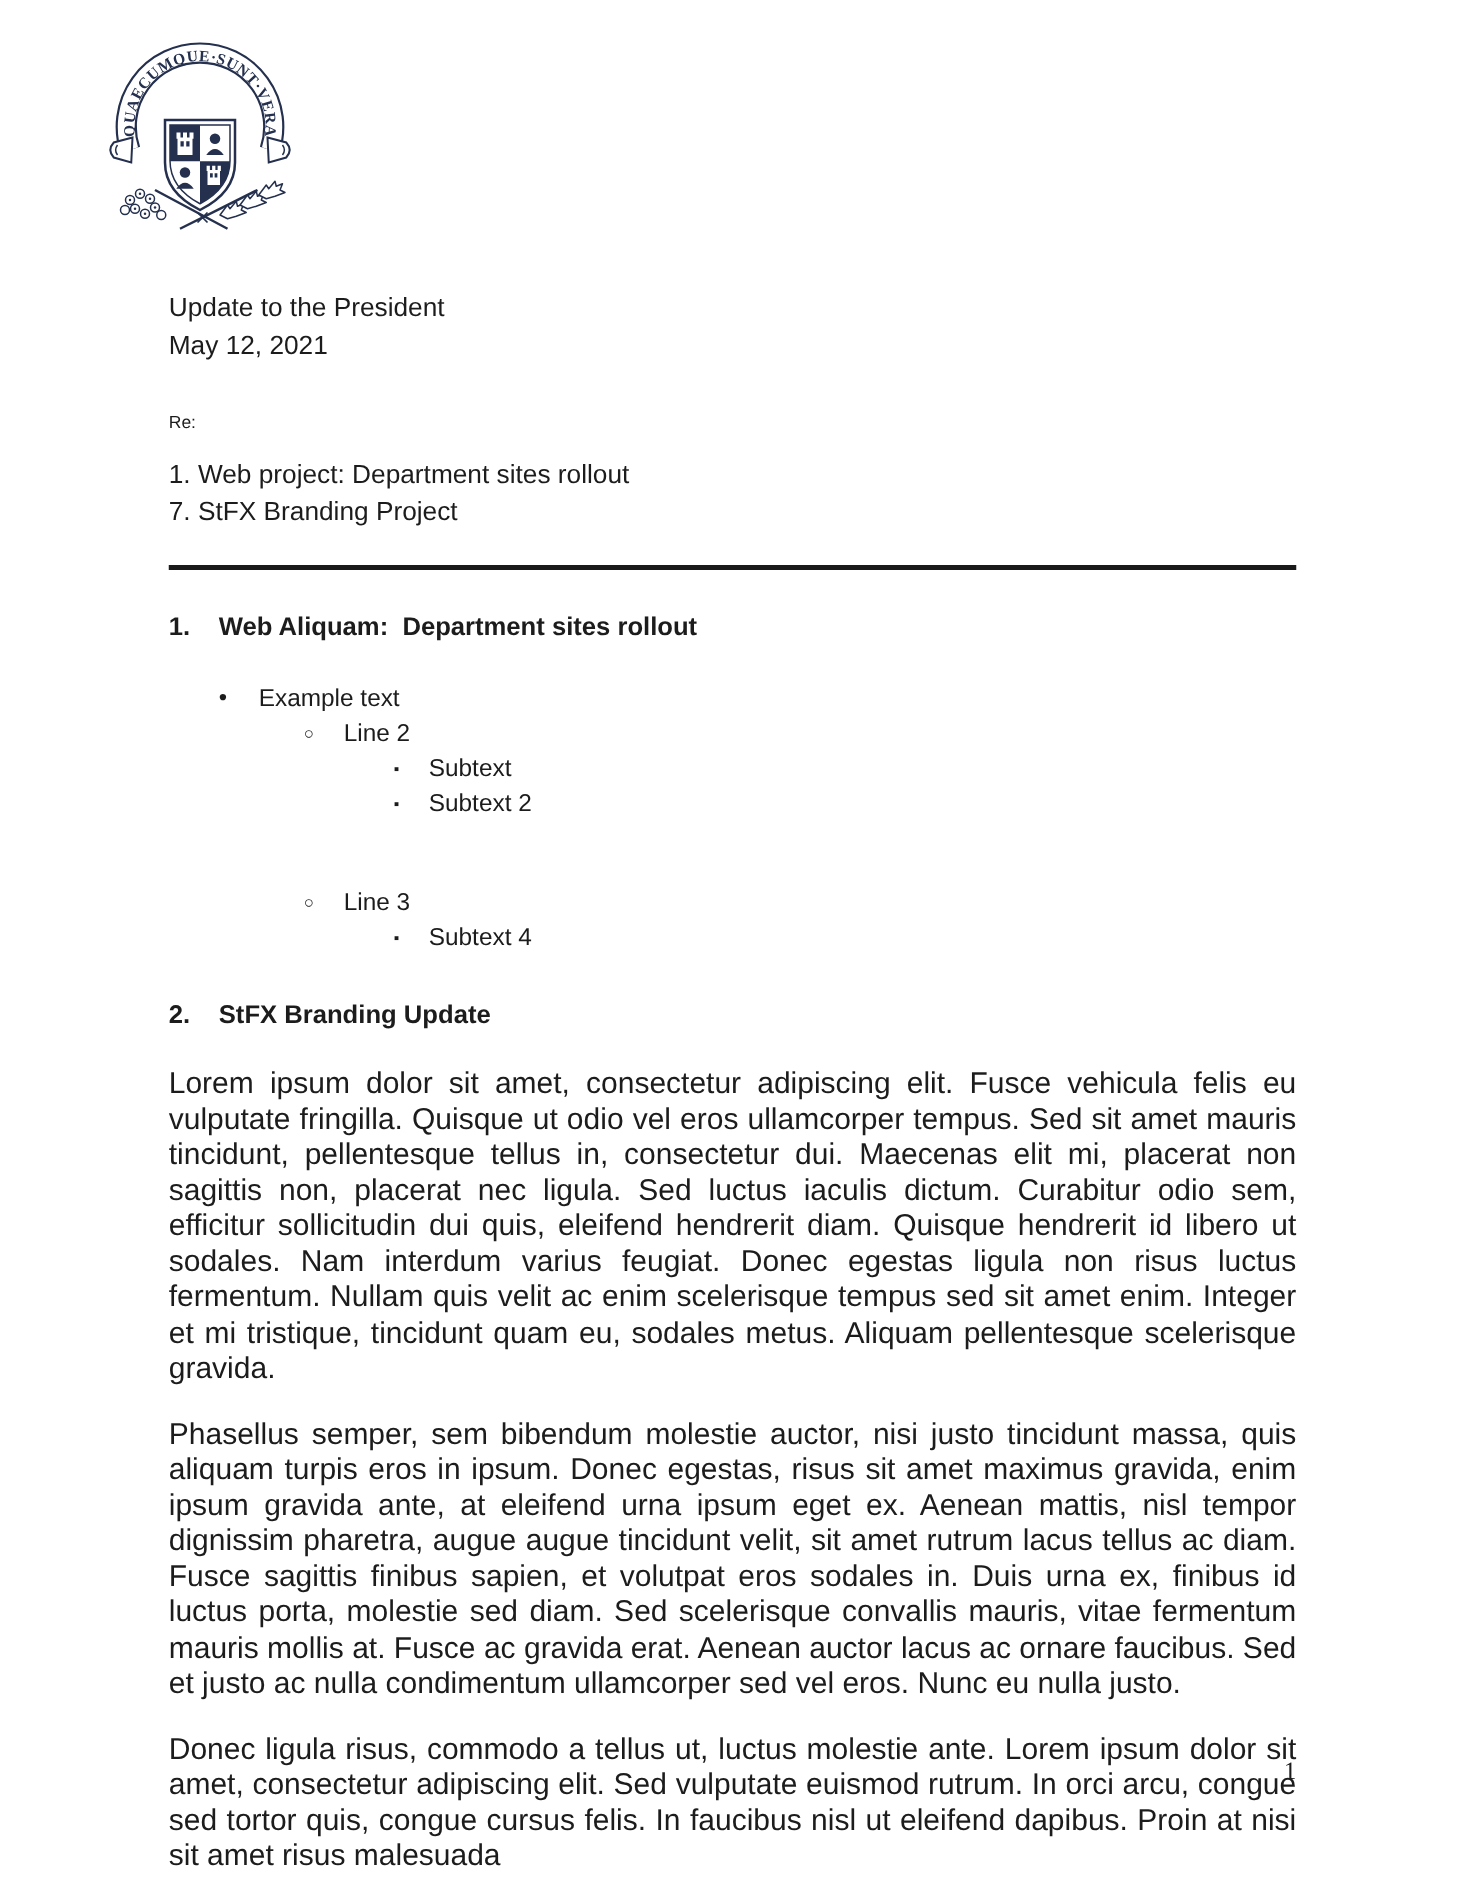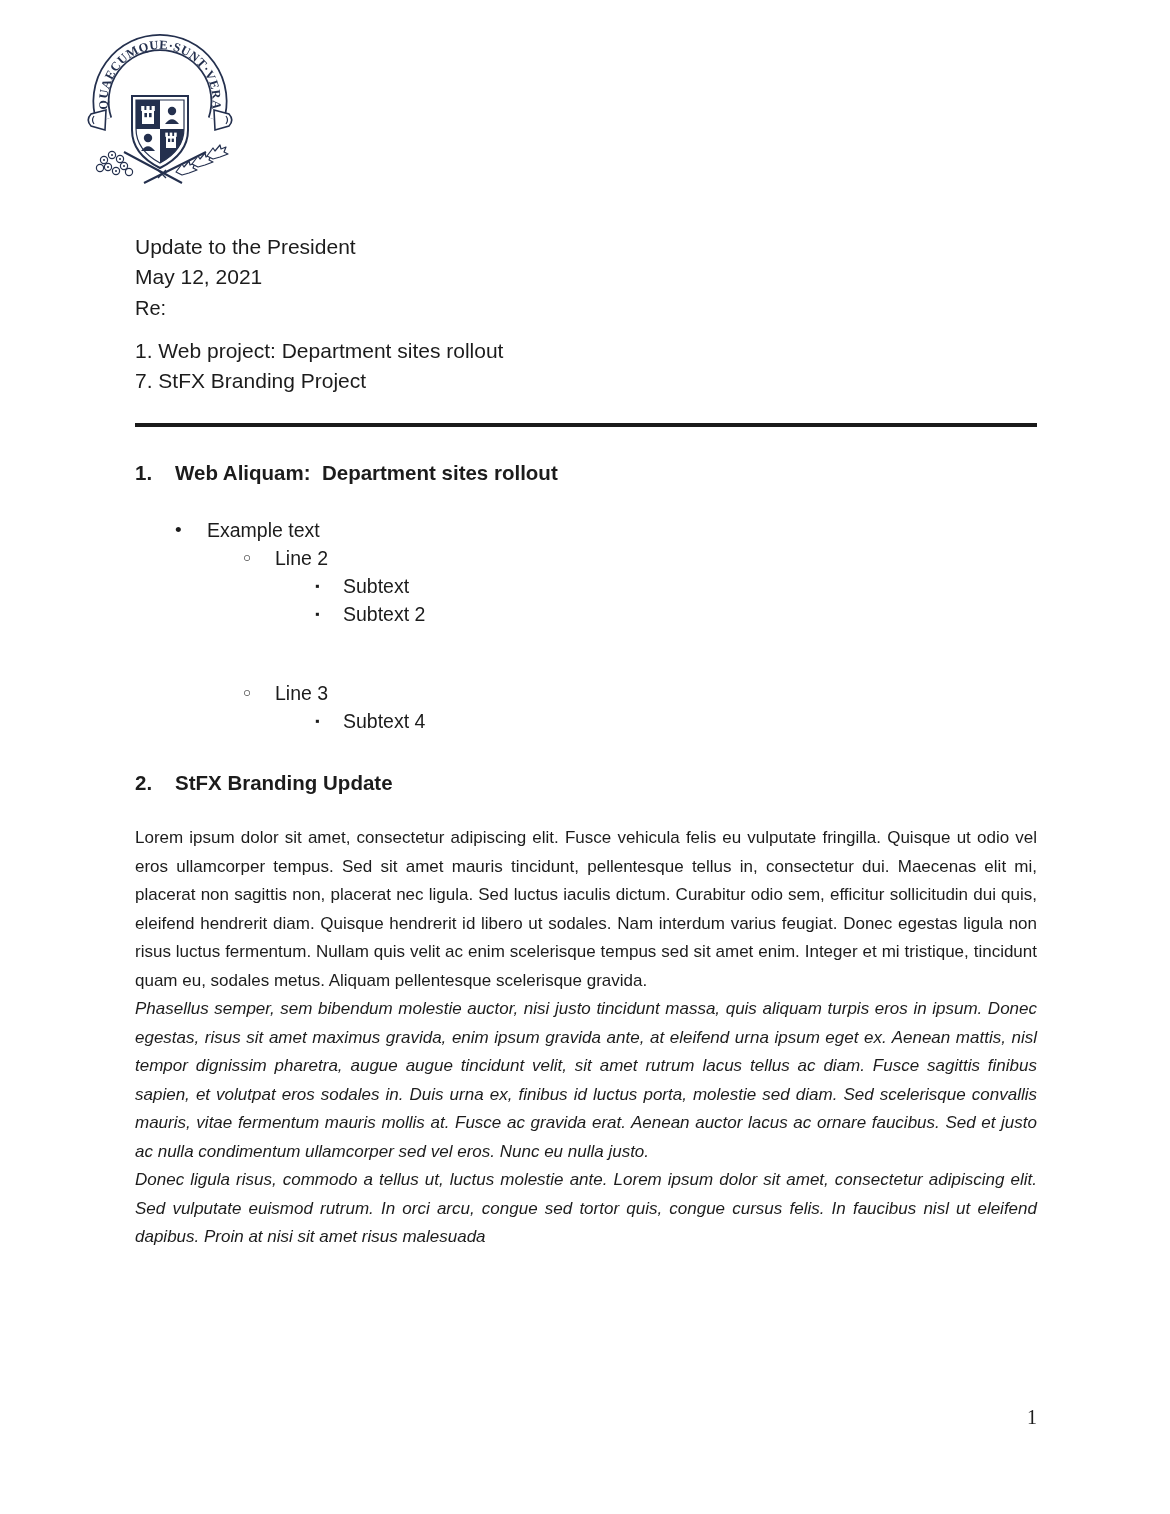--- a/index.html
+++ b/index.html
@@ -6,37 +6,37 @@
   body{
     width:1170px;height:1514px;position:relative;background:#ffffff;
     overflow:hidden;color:#1c1c1c;
     font-family:"Liberation Sans",sans-serif;
     -webkit-font-smoothing:antialiased;
   }
   .crest{position:absolute;left:84px;top:20px;width:152px;height:172px;}
   .crest text{font-family:"Liberation Serif",serif;font-weight:bold;}
   .content{position:absolute;left:135px;top:232px;width:902px;}
   .hline{font-size:21px;line-height:30px;}
-  .re-label{margin-top:1px;font-size:20px;line-height:30px;}
+  .re-label{margin-top:30px;font-size:14px;line-height:30px;}
   .re-items{margin-top:13px;}
   .re-items .hline{line-height:30px;}
   .rule{margin:27px 0 0 0;border:none;border-top:4px solid #1a1a1a;height:0;}
   .sec{display:flex;margin-top:31px;font-weight:bold;font-size:20.5px;line-height:29px;}
   .sec .num{width:40px;flex:none;}
   .sec .title{white-space:pre-wrap;}
   .sec2{margin-top:33px;}
   .list{margin-top:29px;font-size:19.5px;}
   .li{display:flex;line-height:28px;}
   .li .mk{flex:none;}
   .lvl1{padding-left:40px;}  .lvl1 .mk{width:32px;font-size:19px;}
   .lvl2{padding-left:108px;} .lvl2 .mk{width:32px;font-size:13.5px;}
   .lvl3{padding-left:180px;} .lvl3 .mk{width:28px;font-size:12.5px;}
   .gap-top{margin-top:51px;}
-  .para{margin:27px 0 0 0;font-size:17px;line-height:28.5px;text-align:justify;}
-  .para + .para{margin-top:0;font-style:italic;}
+  .para{margin:27px 0 0 0;font-size:24px;line-height:28.5px;text-align:justify;}
+  .para + .para{margin-top:24px;}
   .pagenum{
     position:absolute;top:1406px;left:0;width:1037px;text-align:right;
     font-family:"Liberation Serif",serif;font-size:20px;color:#1c1c1c;
   }
 </style>
 </head>
 <body>
 
 <div>
 

